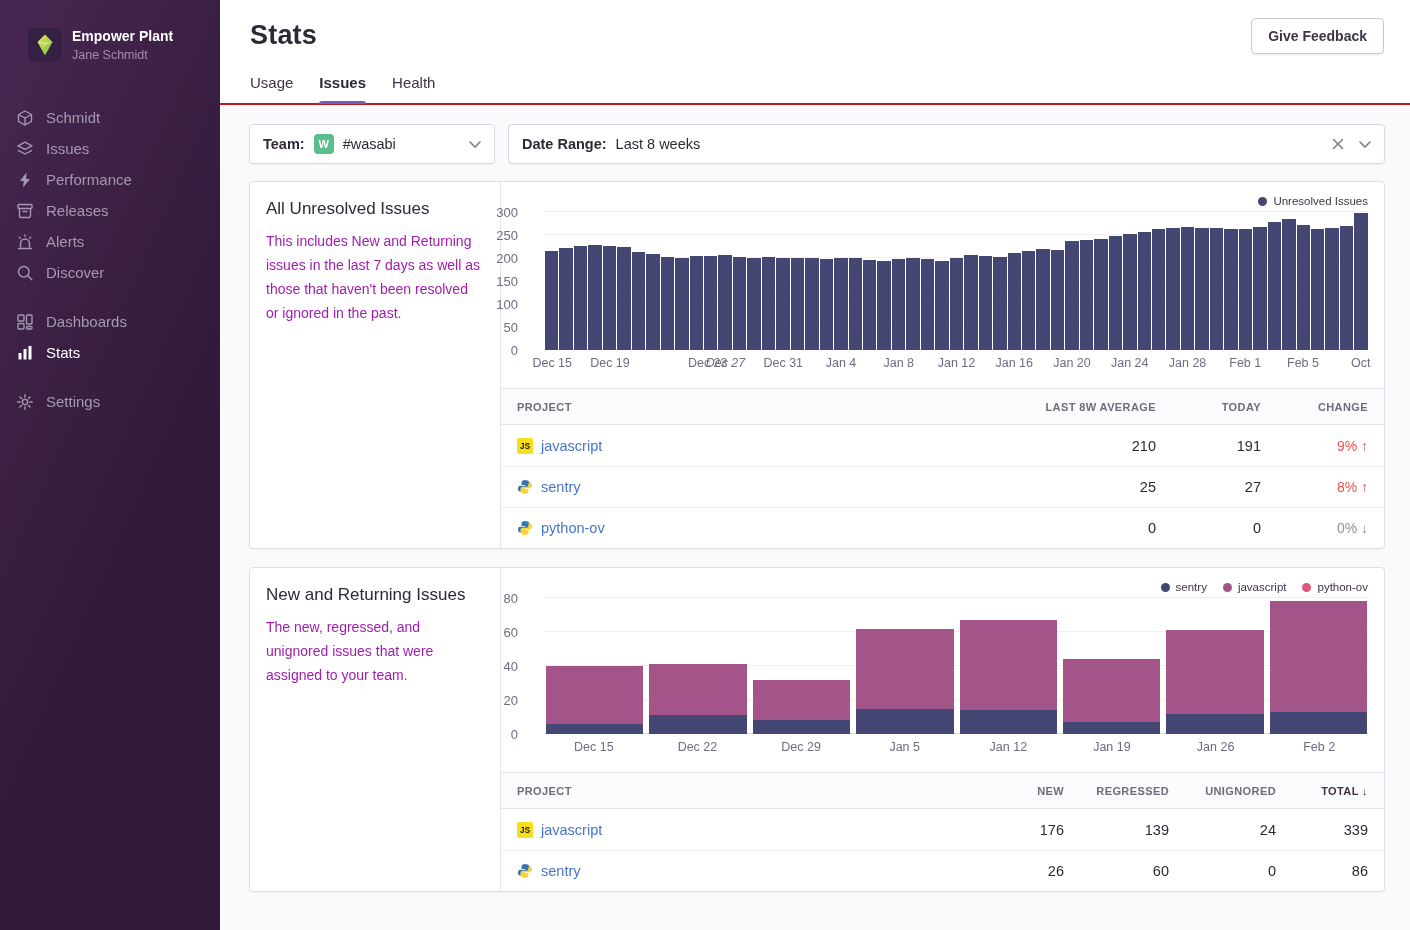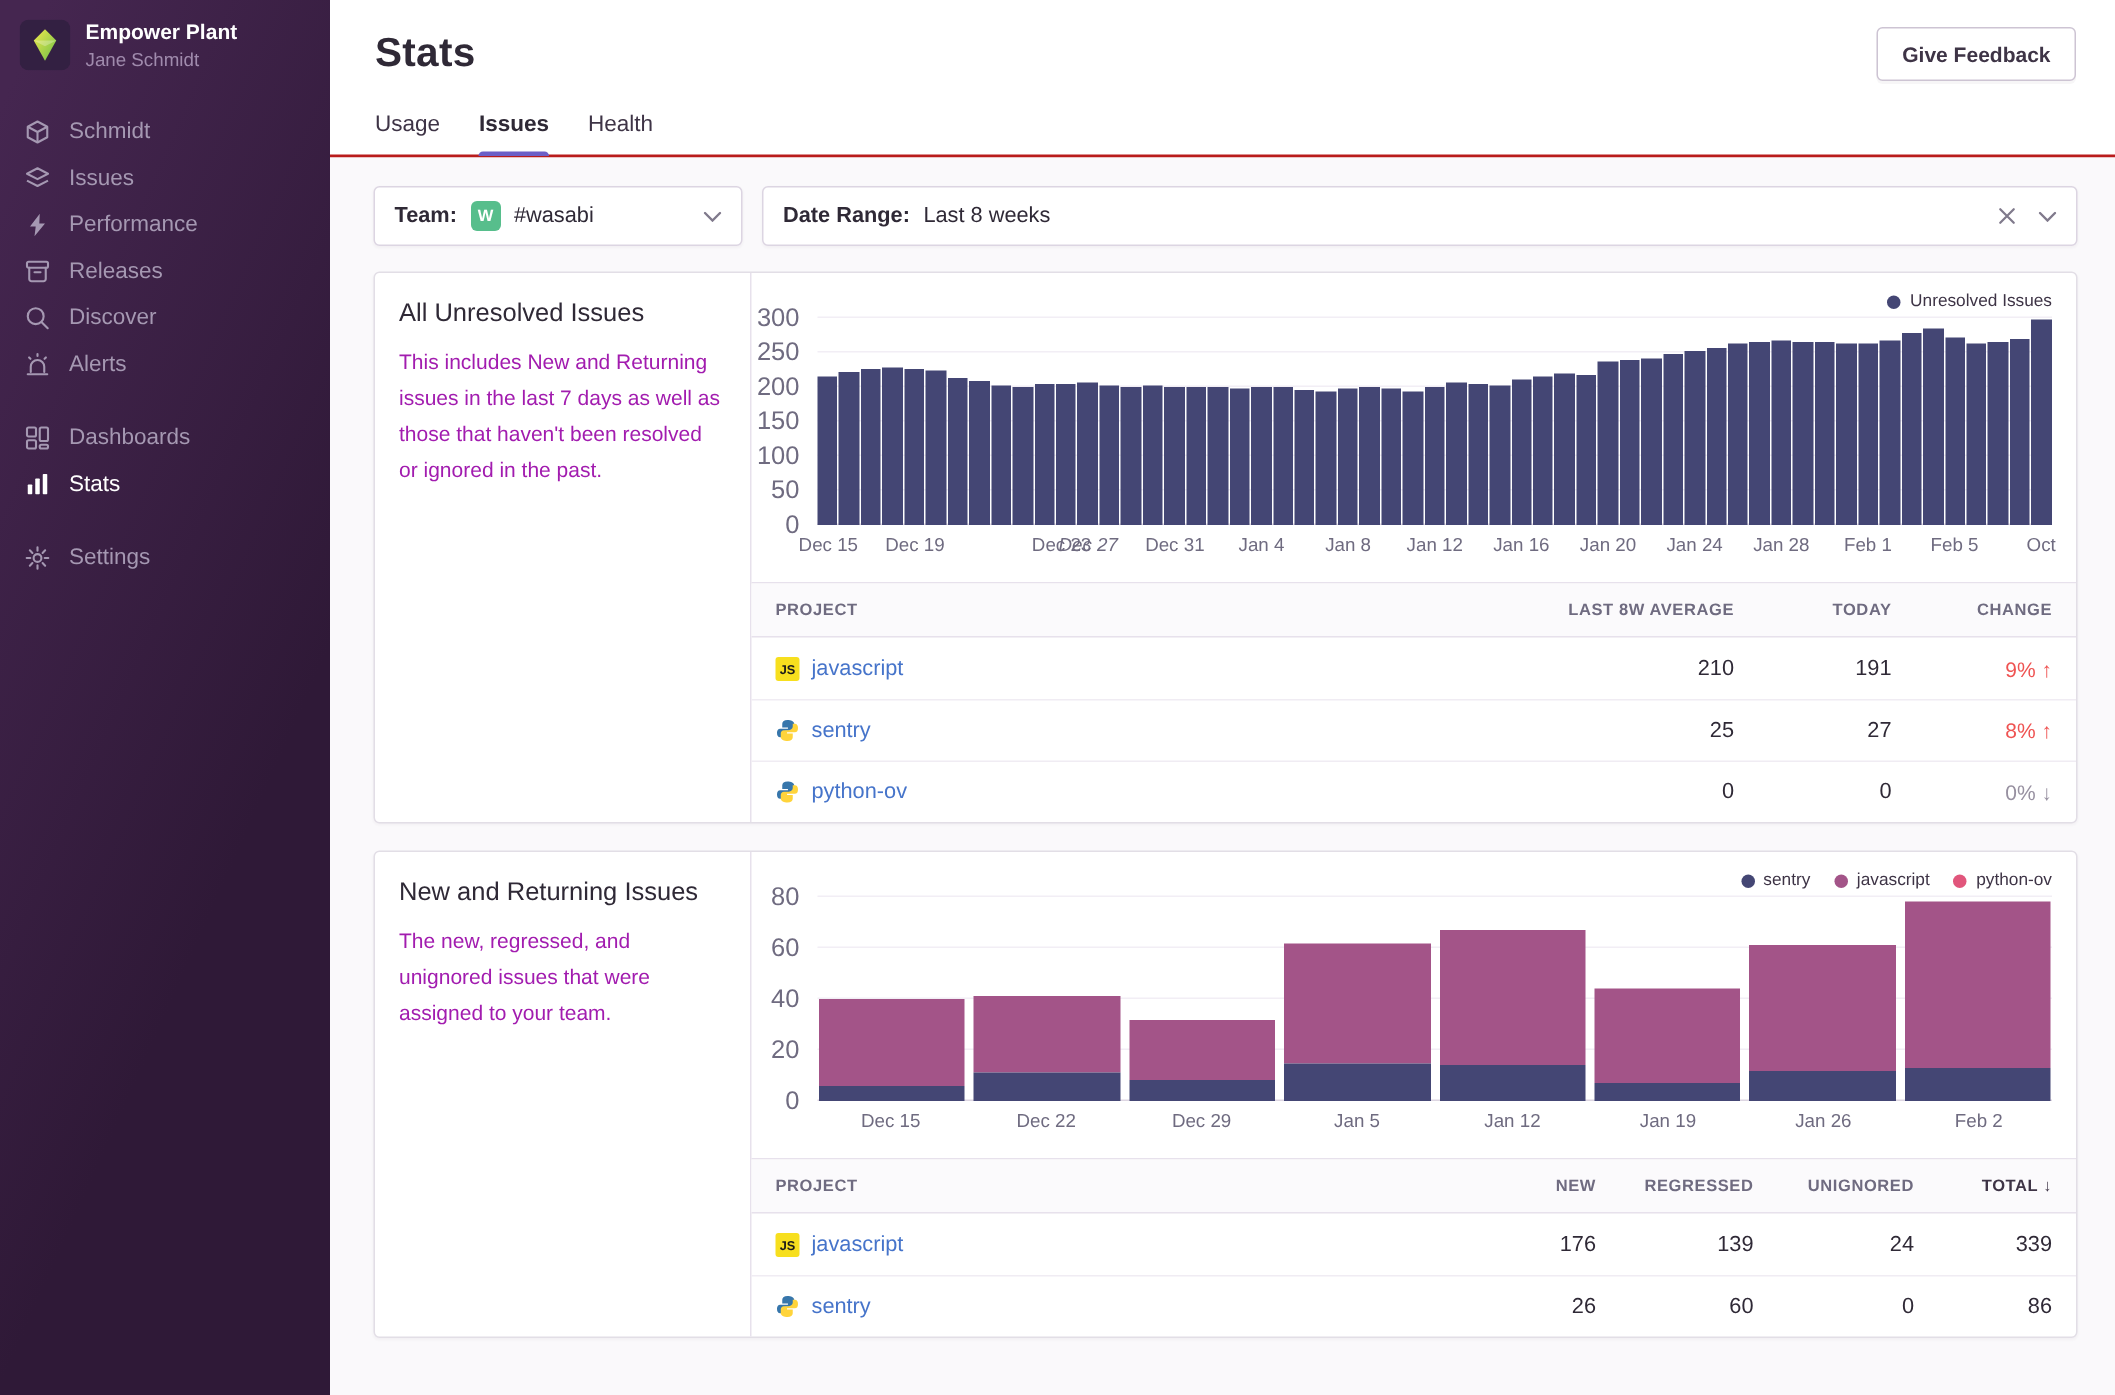--- a/index.html
+++ b/index.html
@@ -11,21 +11,21 @@
     background: #fff;
   }
 
   
   .sidebar {
     flex: 0 0 220px; width: 220px; height: 100%;
     background: linear-gradient(294deg, #2f1937 35%, #452650 95%);
     color: #a598b2;
     display: flex; flex-direction: column;
   }
-  .org { display: flex; align-items: center; gap: 10px; padding: 13px; cursor: pointer; }
+  .org { display: flex; align-items: center; gap: 10px; padding: 28px; cursor: pointer; }
   .org-logo { width: 34px; height: 34px; flex: 0 0 34px; border-radius: 6px; overflow: hidden; }
   .org-name { color: #fff; font-weight: 700; font-size: 14px; line-height: 1.25; }
   .user-name { color: #a08bad; font-size: 12.5px; margin-top: 2px; }
   .nav { padding: 0 16px; margin-top: 12px; }
   .nav-item { display: flex; align-items: center; gap: 12px; height: 31px; font-size: 15px; color: #a598b2; cursor: pointer; white-space: nowrap; }
   .nav-item.active { color: #fff; }
   .nav-item .icn { display: flex; width: 18px; height: 18px; flex: 0 0 18px; }
   .nav-gap { height: 18px; }
 
   
@@ -71,21 +71,21 @@
   .panel-desc { margin-top: 10px; font-size: 14px; line-height: 1.72; color: #a21caf; }
   .panel-main { flex: 1; min-width: 0; display: flex; flex-direction: column; }
 
   
   .chart-block { padding: 11px 16px 0 10px; }
   .legend { display: flex; justify-content: flex-end; gap: 16px; height: 16px; margin-bottom: 3px; }
   .legend-item { display: flex; align-items: center; gap: 6px; font-size: 11.5px; color: #3e3446; cursor: pointer; }
   .legend-dot { width: 9px; height: 9px; border-radius: 50%; }
   .chart-area { display: flex; }
   .y-axis { flex: 0 0 34px; position: relative; }
-  .ytick { position: absolute; right: 12px; transform: translateY(-50%); font-size: 17px; color: #6f6b80; }
+  .ytick { position: absolute; right: 27px; transform: translateY(-50%); font-size: 13px; color: #6f6b80; }
   .plot { flex: 1; position: relative; }
   .plot-1 { height: 138px; }
   .plot-2 { height: 136px; }
   .gridline { position: absolute; left: 0; right: 0; height: 1px; background: #f2eef5; }
   .gridline.baseline { background: #ddd6e2; }
   .bars { position: absolute; inset: 0; display: flex; align-items: flex-end; gap: 1px; }
   .bar { flex: 1; min-width: 0; }
   .stacks { position: absolute; inset: 0; display: flex; align-items: flex-end; gap: 6px; padding: 0 1px; }
   .stack { flex: 1; height: 100%; display: flex; flex-direction: column-reverse; }
   .x-axis { margin-left: 34px; position: relative; height: 21px; margin-top: 6px; }
@@ -173,35 +173,35 @@
             <rect x="2" y="2.5" width="14" height="4" rx="1"></rect>
             <path d="M3.5 6.5v7.5a1.5 1.5 0 001.5 1.5h8a1.5 1.5 0 001.5-1.5V6.5"></path>
             <path d="M7 9.5h4"></path>
           </svg>
       </span>
       <span>Releases</span>
     </div>
     <div class="nav-item">
       <span class="icn">
         <svg viewBox="0 0 18 18" fill="none" stroke="currentColor" stroke-width="1.4" stroke-linecap="round">
-            <circle cx="7.8" cy="7.8" r="5.3"></circle>
-            <path d="M11.8 11.8l4 4"></path>
-          </svg>
-      </span>
-      <span>Discover</span>
-    </div>
-    <div class="nav-item">
-      <span class="icn">
-        <svg viewBox="0 0 18 18" fill="none" stroke="currentColor" stroke-width="1.4" stroke-linecap="round">
             <path d="M4.5 14v-3.5a4.5 4.5 0 019 0V14"></path>
             <path d="M2.5 15.5h13"></path>
             <path d="M9 2v1.3M3.4 4.3l.9.9M14.6 4.3l-.9.9"></path>
           </svg>
       </span>
       <span>Alerts</span>
+    </div>
+    <div class="nav-item">
+      <span class="icn">
+        <svg viewBox="0 0 18 18" fill="none" stroke="currentColor" stroke-width="1.4" stroke-linecap="round">
+            <circle cx="7.8" cy="7.8" r="5.3"></circle>
+            <path d="M11.8 11.8l4 4"></path>
+          </svg>
+      </span>
+      <span>Discover</span>
     </div>
 
     <div class="nav-gap"></div>
 
     <div class="nav-item">
       <span class="icn">
         <svg viewBox="0 0 18 18" fill="none" stroke="currentColor" stroke-width="1.4">
             <rect x="2" y="2" width="6" height="6" rx="1"></rect>
             <rect x="10.5" y="2" width="5.5" height="9" rx="1"></rect>
             <rect x="2" y="10.5" width="6" height="5.5" rx="1"></rect>

